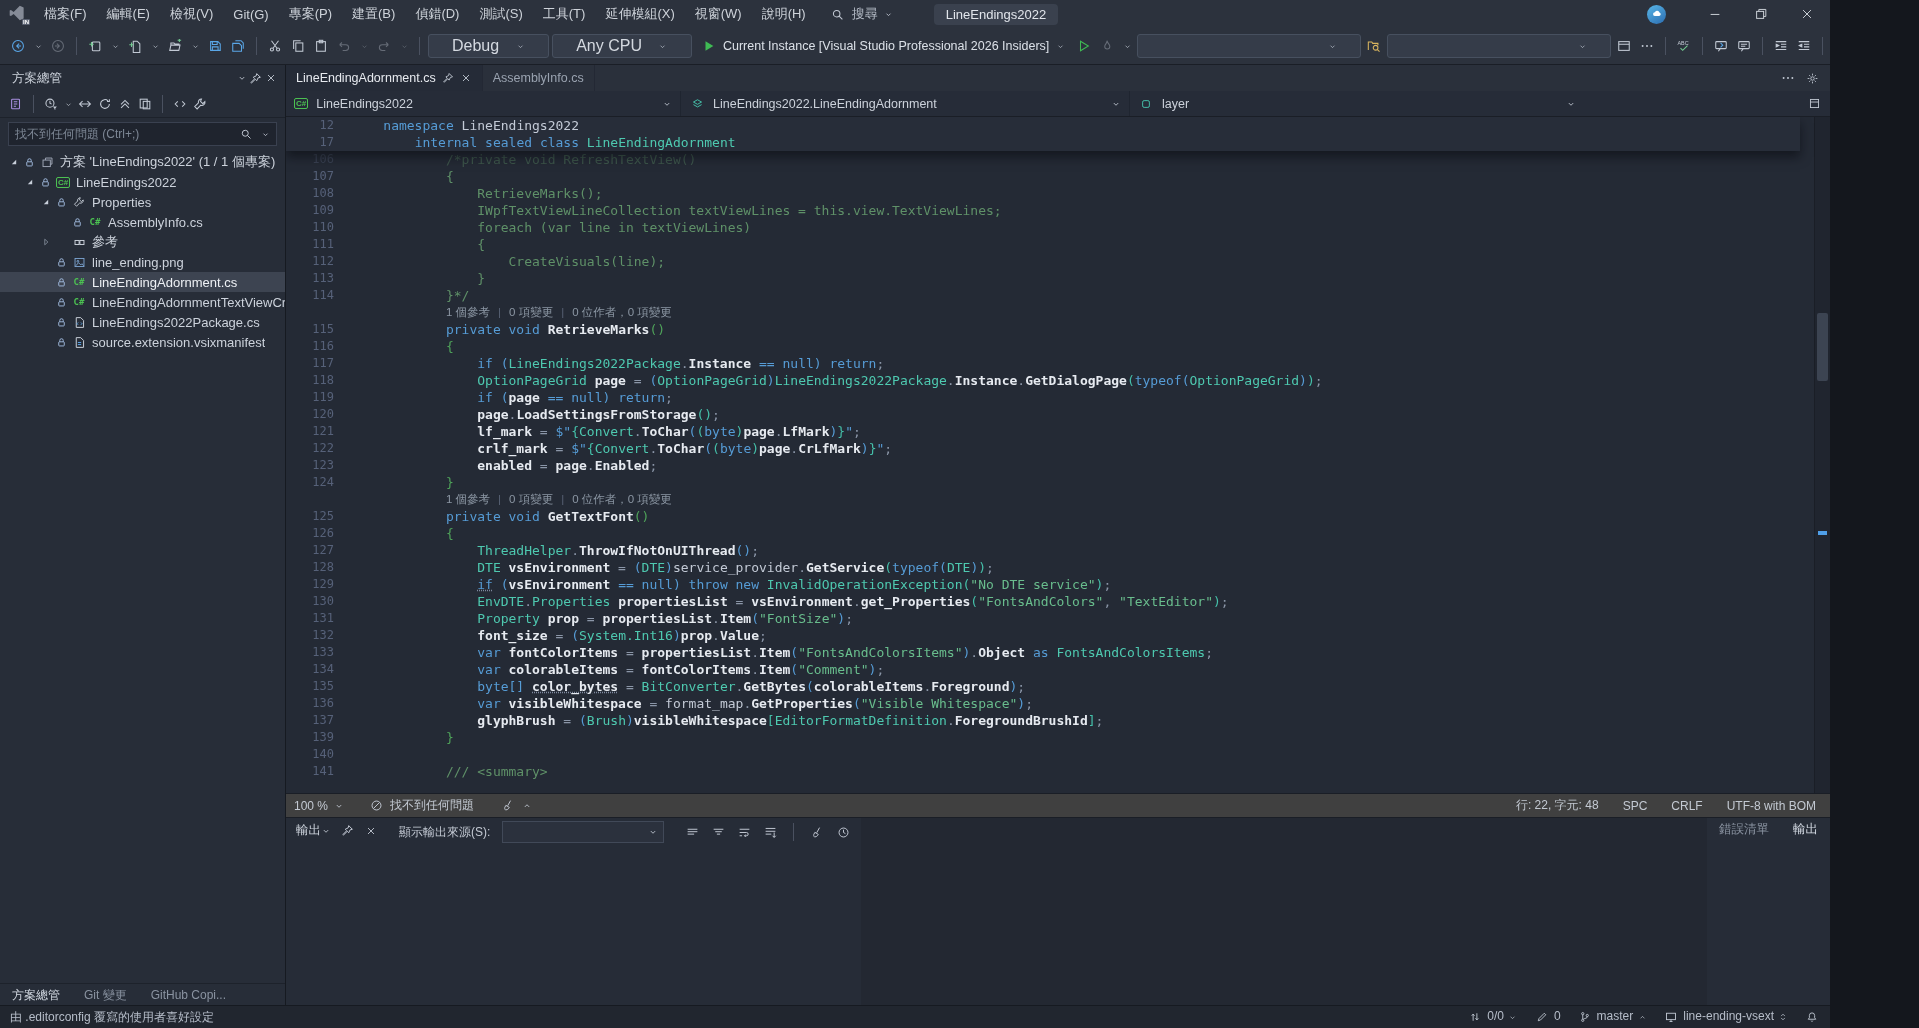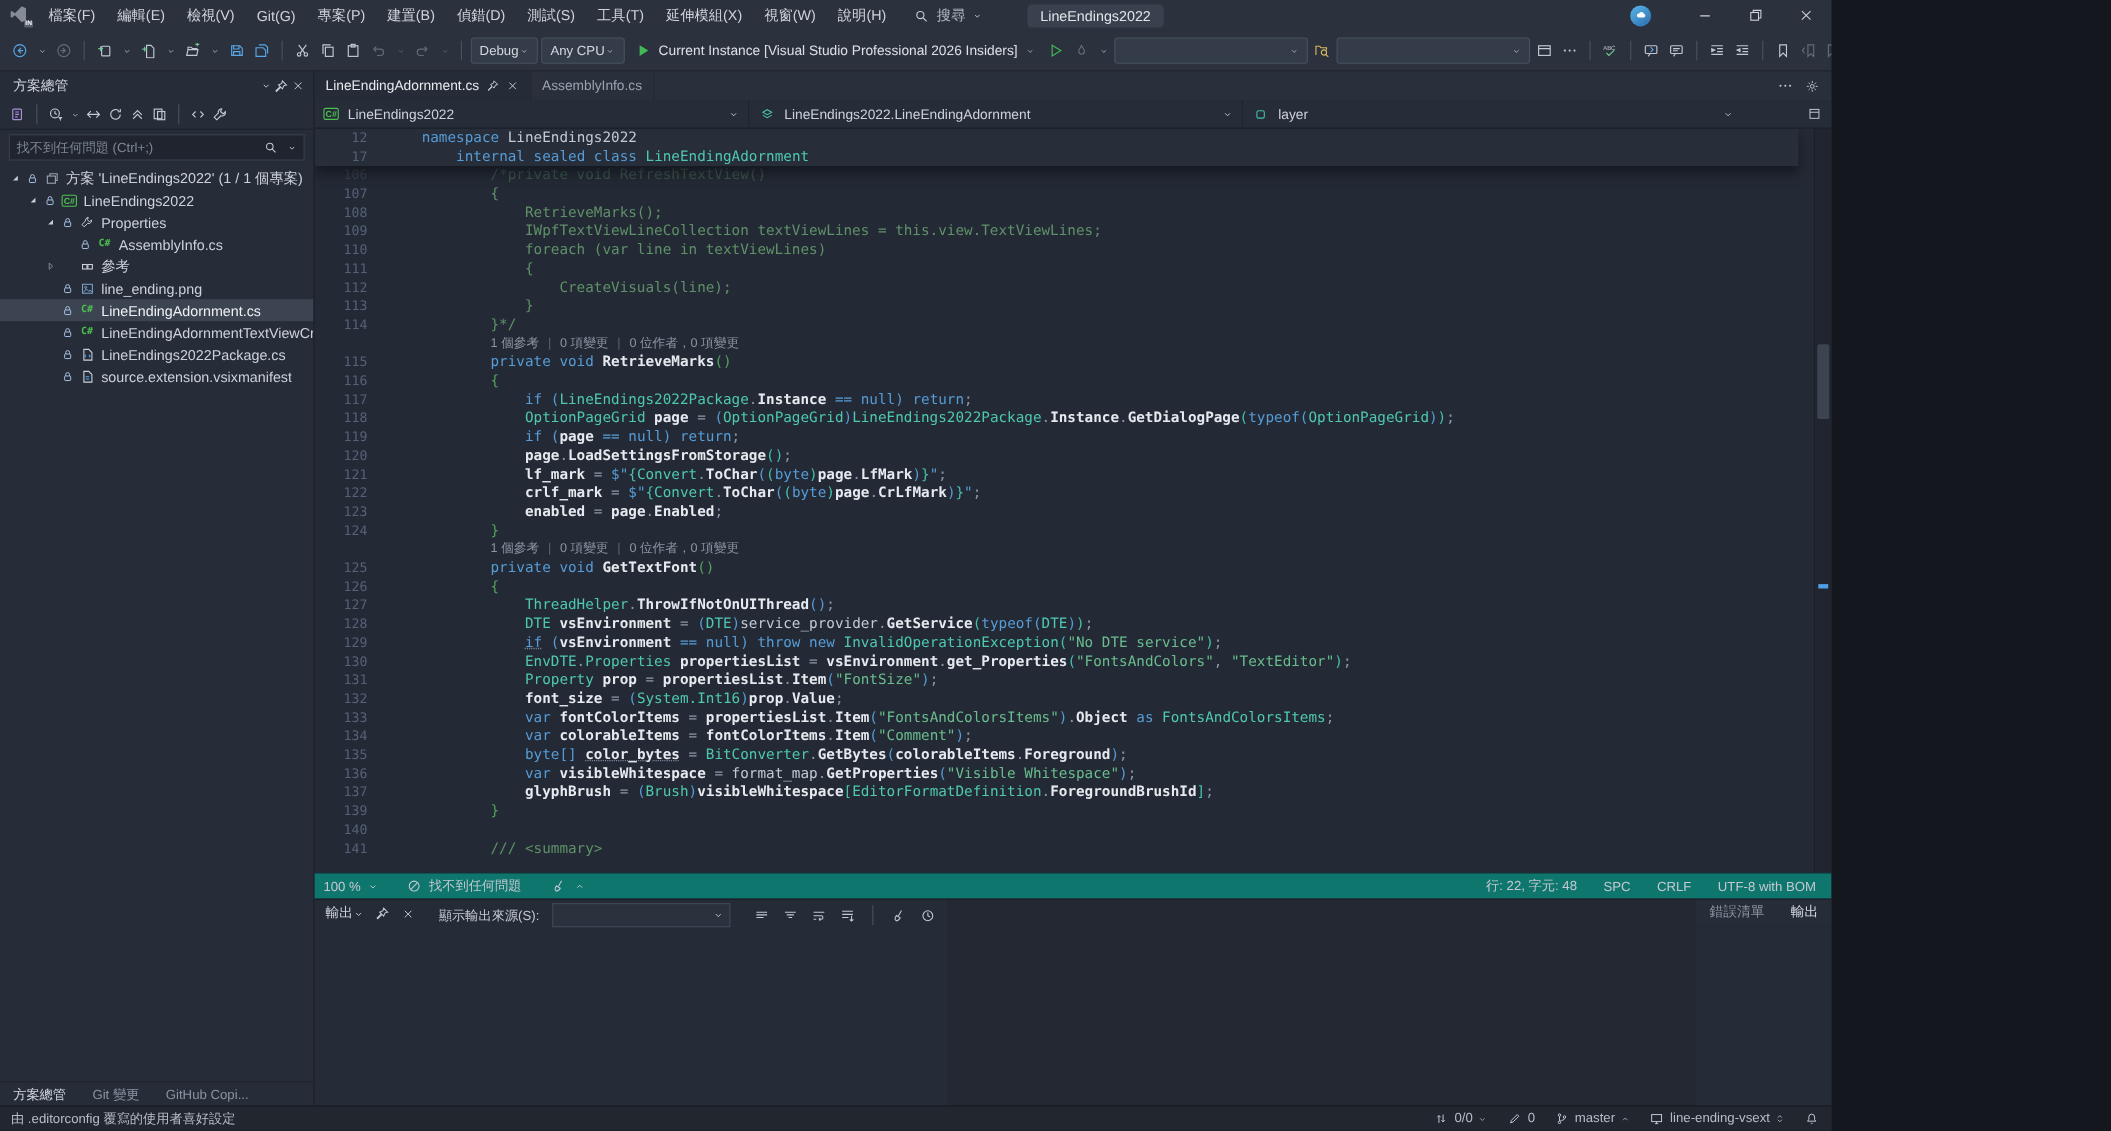--- a/index.html
+++ b/index.html
@@ -1,37 +1,37 @@
 <!DOCTYPE html>
 <html><head>
 <meta charset="utf-8">
 <style>
   html,body{margin:0;padding:0;background:#14171d}
-  .app{position:relative;width:1665px;height:1028px;background:#242a35;font-family:"Liberation Sans",sans-serif;overflow:hidden;color:#c8ced8;-webkit-font-smoothing:antialiased}
+  .app{position:relative;width:1830px;height:1028px;background:#242a35;font-family:"Liberation Sans",sans-serif;overflow:hidden;color:#c8ced8;-webkit-font-smoothing:antialiased}
   .ic{width:16px;height:16px;display:inline-flex;align-items:center;justify-content:center;color:#c2c9d4;flex:none}
   .ic svg{display:block}
   .ic.sm{width:10px}
   .ic.dim{opacity:.38}
   .ic.blu{color:#5aa7e8}
   .ic.gold{color:#d9b55f}
   .ic.purple{color:#a98fe0}
   
   .titlebar{height:28px;background:#2c323d;display:flex;align-items:center;font-size:13px}
   .vslogo{position:relative;width:20px;height:20px;margin:0 6px 0 8px;flex:none}
   .vslogo .inbadge{position:absolute;right:-2px;bottom:-1px;background:#596070;color:#fff;font-size:6px;font-weight:bold;padding:0 1px;border-radius:1px}
   .menu-item{padding:0 10px;height:100%;display:flex;align-items:center;color:#ced3da;cursor:default}
   .tsearch{display:flex;align-items:center;gap:6px;margin-left:14px;color:#b4bbc6}
   .titlepill{margin-left:40px;background:#3a414e;border-radius:4px;padding:3px 12px;color:#e1e5eb}
   .tbright{margin-left:auto;display:flex;align-items:center;height:100%}
   .cloudav{width:19px;height:19px;border-radius:50%;background:linear-gradient(145deg,#59b7e8,#2b6cb0);display:flex;align-items:center;justify-content:center;margin-right:26px}
   .winbtn{width:46px;height:28px;display:flex;align-items:center;justify-content:center;color:#ced3da}
   
   .toolbar{height:36px;background:#2c323d;border-bottom:1px solid #1a1e26;display:flex;align-items:center;padding:0 8px;gap:3px}
   .tb-sep{width:1px;height:18px;background:#4a5160;margin:0 5px;flex:none}
-  .tb-dd{background:#353c49;border:1px solid #47505f;border-radius:3px;height:22px;display:flex;align-items:center;gap:0;padding:0 7px;font-size:12px;color:#d4d9e0;flex:none}
+  .tb-dd{background:#353c49;border:1px solid #47505f;border-radius:3px;height:22px;display:flex;align-items:center;gap:16px;padding:0 23px;font-size:16px;color:#d4d9e0;flex:none}
   .tb-run{display:flex;align-items:center;gap:6px;padding:0 6px;font-size:12.5px;color:#dbe0e7;flex:none}
   .tb-btn{padding:2px;border-radius:3px;display:flex;align-items:center;flex:none}
   .insiders{background:#3a414e;border-radius:3px;padding:3px 10px;font-size:12px;font-weight:bold;letter-spacing:.5px;color:#e3e7ed;margin-left:6px}
   
   .main{position:absolute;top:65px;bottom:22px;left:0;right:0;display:flex}
   
   .sidebar{width:285px;background:#272d38;border-right:1px solid #161a21;display:flex;flex-direction:column;flex:none}
   .side-head{height:26px;display:flex;align-items:center;padding:0 6px 0 12px;font-size:12.5px;color:#ccd2db}
   .side-head .sp{flex:1}
   .side-tools{height:26px;display:flex;align-items:center;gap:4px;padding:0 8px;border-bottom:1px solid #1d222b}
@@ -79,21 +79,21 @@
   .tk-s{color:#69bd8d}
   .tk-c{color:#5f9168}
   .tk-g{color:#4fa35a}
   .tk-b{color:#569cd6}
   .tk-i{color:#45c0aa}
   .tk-d{color:#c3cad6}
   .vscroll{position:absolute;right:0;top:0;bottom:0;width:15px;background:#20252f;border-left:1px solid #1a1e26}
   .vthumb{position:absolute;left:2px;right:2px;top:196px;height:68px;background:#3c4452;border-radius:2px}
   .vmark{position:absolute;left:3px;right:3px;top:414px;height:4px;background:#4f9fe8}
   
-  .edstatus{height:23px;background:#0f766e;border-top:1px solid #1a1e26;display:flex;align-items:center;font-size:12px;color:#c3c9d2;padding:0 14px 0 8px;gap:10px}
+  .edstatus{height:23px;background:#404040;border-top:1px solid #1a1e26;display:flex;align-items:center;font-size:12px;color:#c3c9d2;padding:0 14px 0 8px;gap:10px}
   .edstatus .seg{display:flex;align-items:center;gap:6px}
   .edstatus .sp{flex:1}
   
   .outputpanel{height:188px;background:#262c37;border-top:1px solid #1a1e26;display:flex;flex-direction:row}
   .out-head{height:25px;display:flex;align-items:center;padding:0 10px;font-size:12.5px;color:#ccd2db}
   .out-head .sp{flex:1}
   .out-tools{height:28px;display:flex;align-items:center;gap:6px;padding:0 10px;font-size:12px;color:#c3c9d3}
   .out-dd{width:150px;height:20px;background:#2b313d;border:1px solid #414958;margin-left:6px;display:flex;align-items:center;justify-content:flex-end;padding:0 5px}
   .out-body{flex:1;background:#232832}
   .paneltabs{height:22px;display:flex;align-items:center;font-size:12.5px;background:#272d38}

